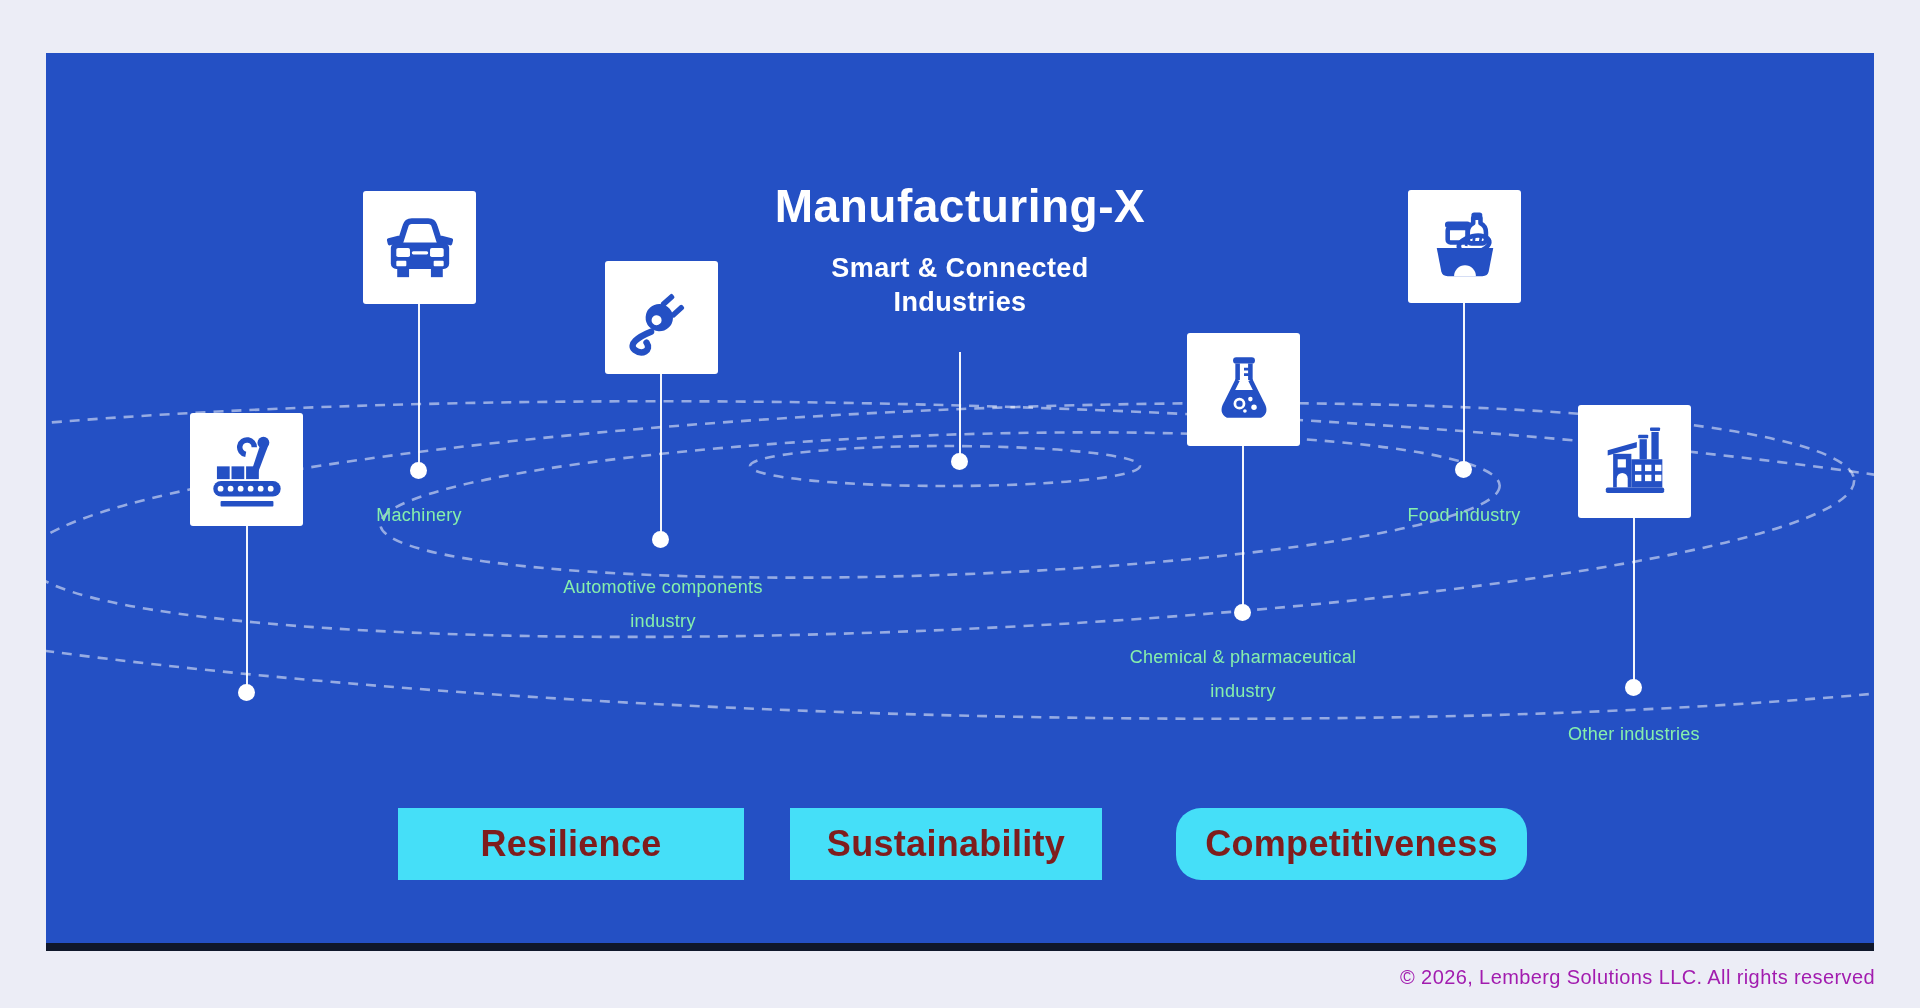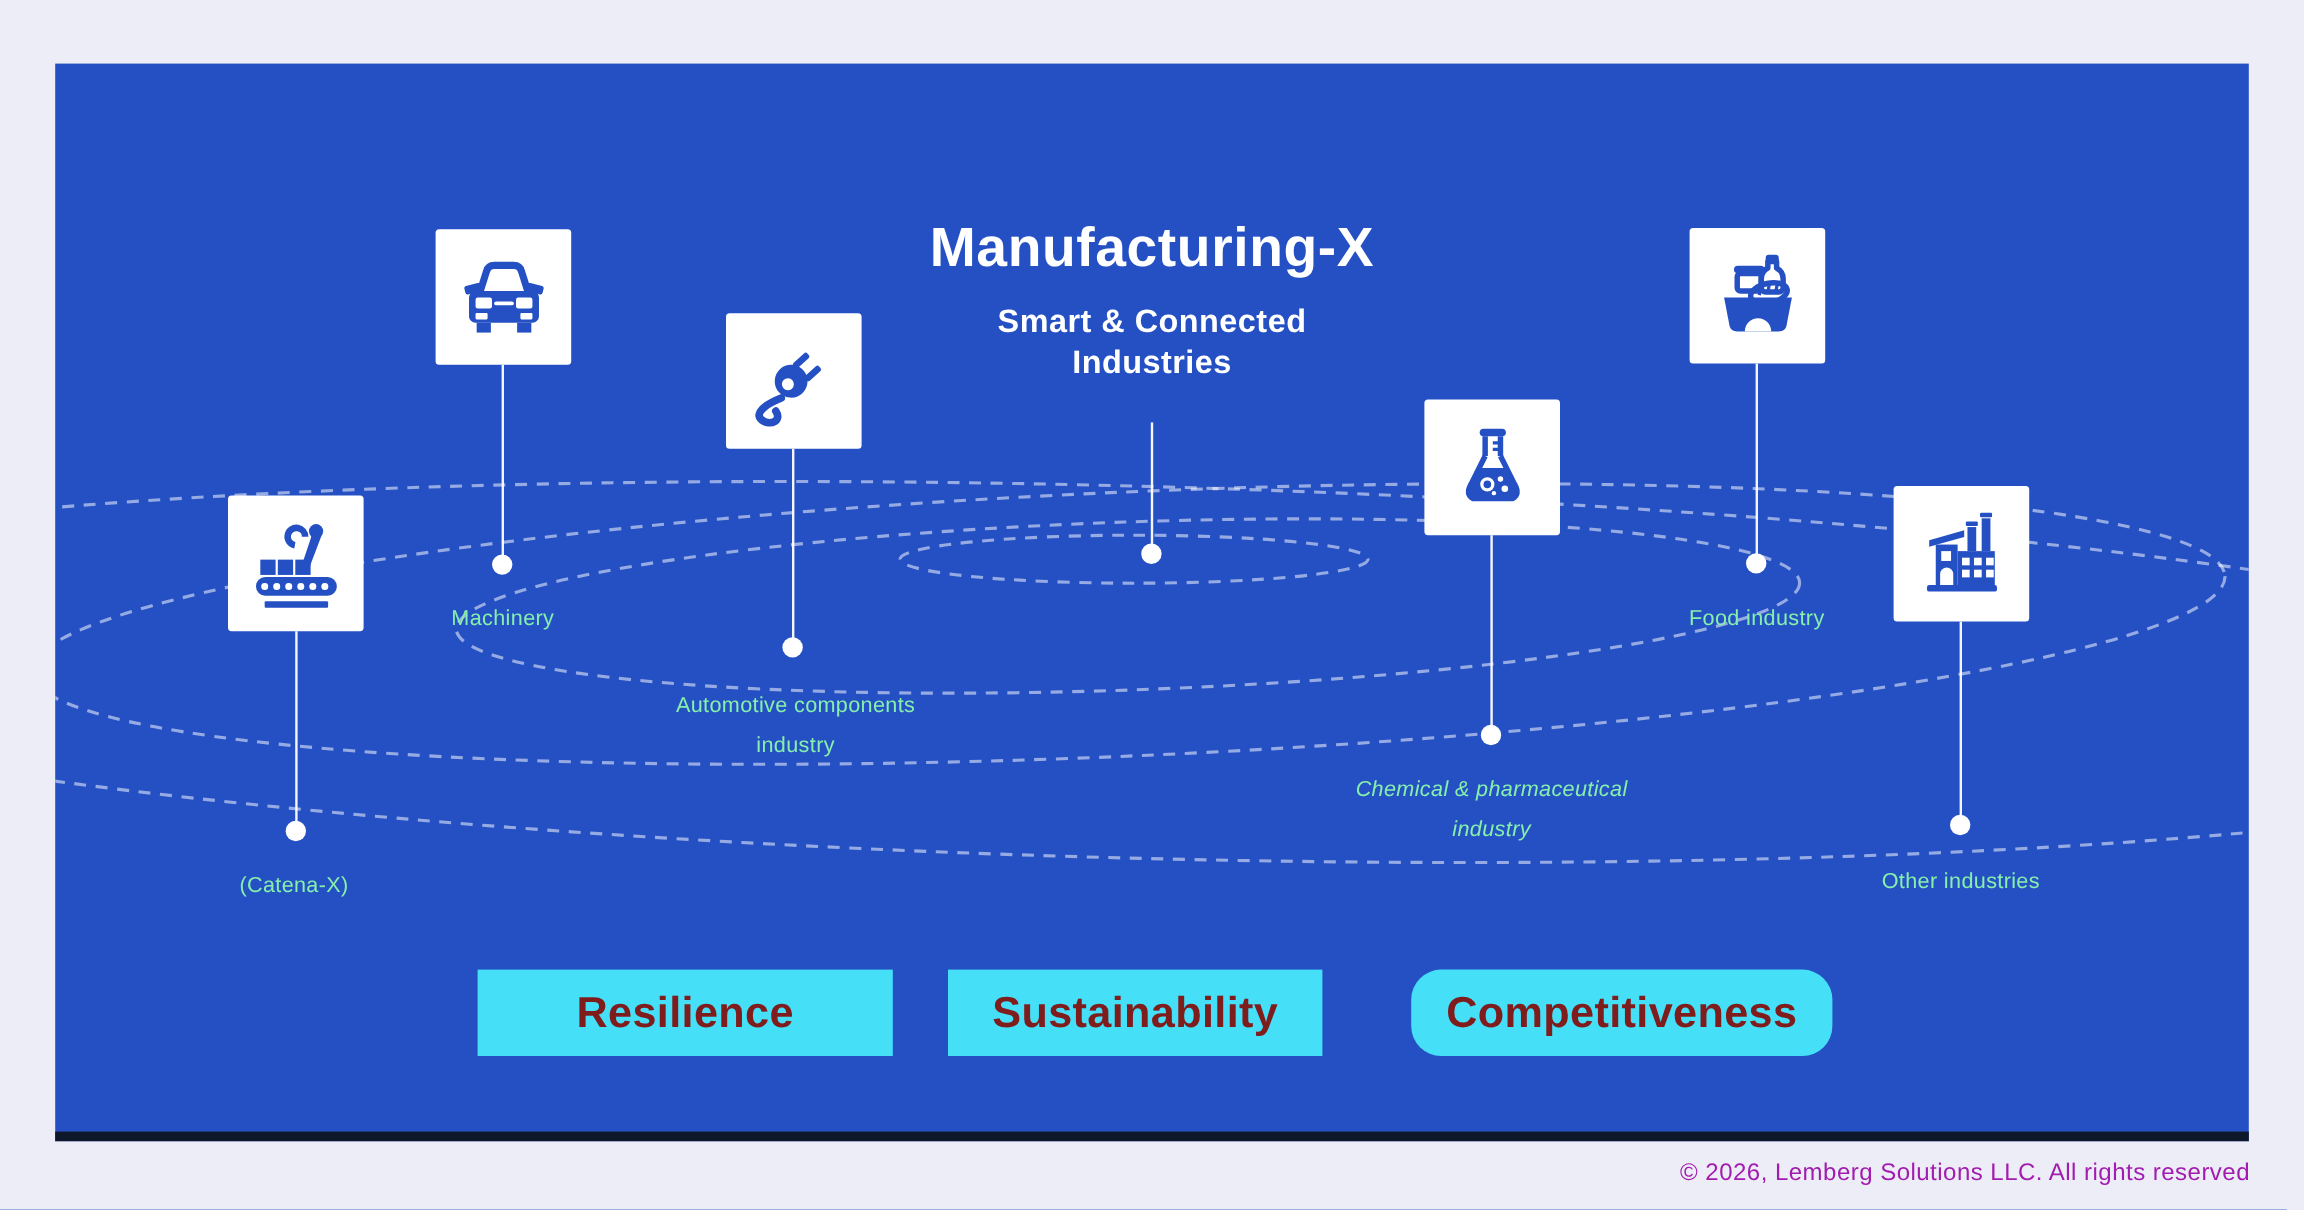--- a/index.html
+++ b/index.html
@@ -67,21 +67,21 @@
   .n-machinery .label      { left:153px; top:445px; }
   
   .n-electrical .card      { left:559px; top:208px; }
   .n-electrical .connector { left:614px; top:321px; height:165px; }
   .n-electrical .dot       { left:606px; top:478px; }
   .n-electrical .label     { left:397px; top:517px; }
   
   .n-chemical .card        { left:1141px; top:280px; }
   .n-chemical .connector   { left:1196px; top:393px; height:166px; }
   .n-chemical .dot         { left:1188px; top:551px; }
-  .n-chemical .label       { left:977px; top:587px;font-style:italic; }
+  .n-chemical .label       { left:977px; top:587px; }
   
   .n-food .card            { left:1362px; top:137px; }
   .n-food .connector       { left:1417px; top:250px; height:166px; }
   .n-food .dot             { left:1409px; top:408px; }
   .n-food .label           { left:1198px; top:445px; }
   
   .n-other .card           { left:1532px; top:352px; }
   .n-other .connector      { left:1587px; top:465px; height:169px; }
   .n-other .dot            { left:1579px; top:626px; }
   .n-other .label          { left:1368px; top:664px; }
@@ -142,21 +142,20 @@
           <circle class="icw" cx="38" cy="65.5" r="3.2"></circle>
           <circle class="icw" cx="49" cy="65.5" r="3.2"></circle>
           <circle class="icw" cx="60" cy="65.5" r="3.2"></circle>
           <circle class="icw" cx="71" cy="65.5" r="3.2"></circle>
           <rect class="ic" x="16" y="79" width="58" height="6" rx="1"></rect>
         </svg>
       </div>
       <div class="connector"></div>
       <div class="dot"></div>
       <div class="label">
-        <span>(Catena-X)</span>
       </div>
     </div>
 
     <div class="node n-machinery">
       <div class="card">
         <svg viewBox="0 0 90 90" xmlns="http://www.w3.org/2000/svg">
           <path d="M23 40 L29 21 Q30.5 15.5 36 15.5 L54 15.5 Q59.5 15.5 61 21 L67 40" fill="none" stroke="#2450c4" stroke-width="6.5"></path>
           <rect class="ic" x="9" y="33" width="15" height="8" rx="2" transform="rotate(-14 16 37)"></rect>
           <rect class="ic" x="66" y="33" width="15" height="8" rx="2" transform="rotate(14 74 37)"></rect>
           <rect class="ic" x="13" y="39" width="64" height="29" rx="6"></rect>

